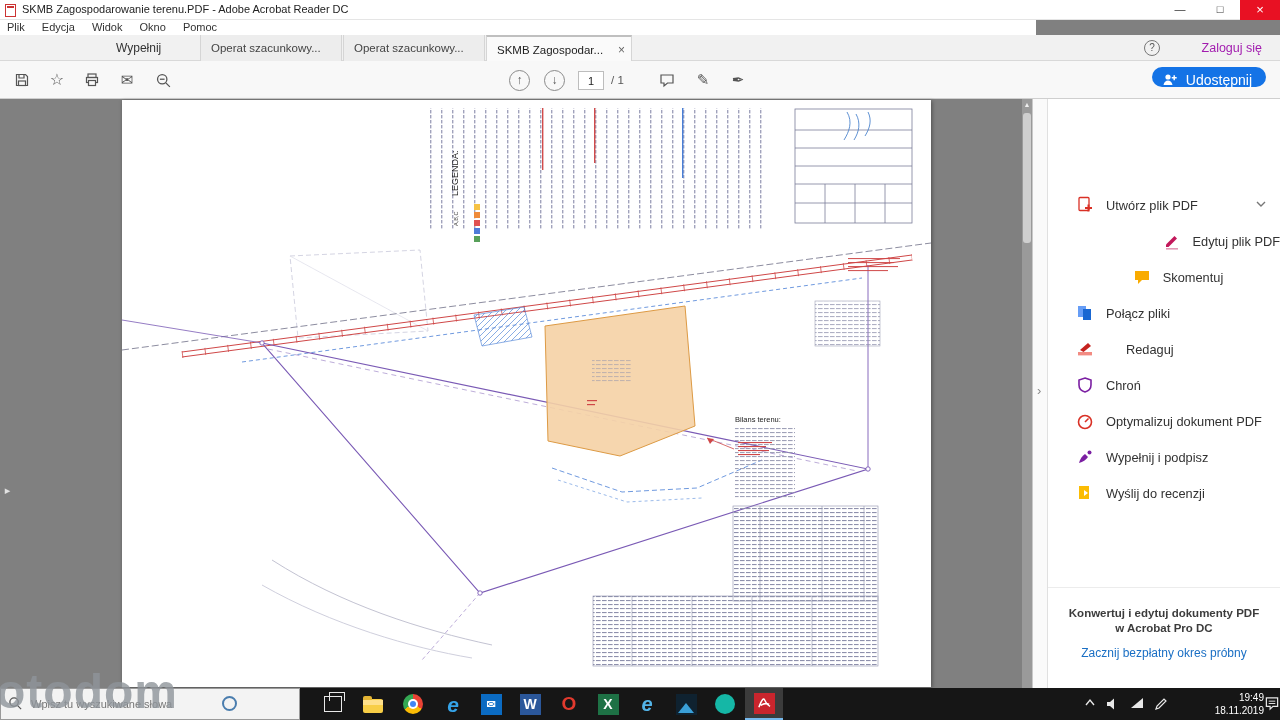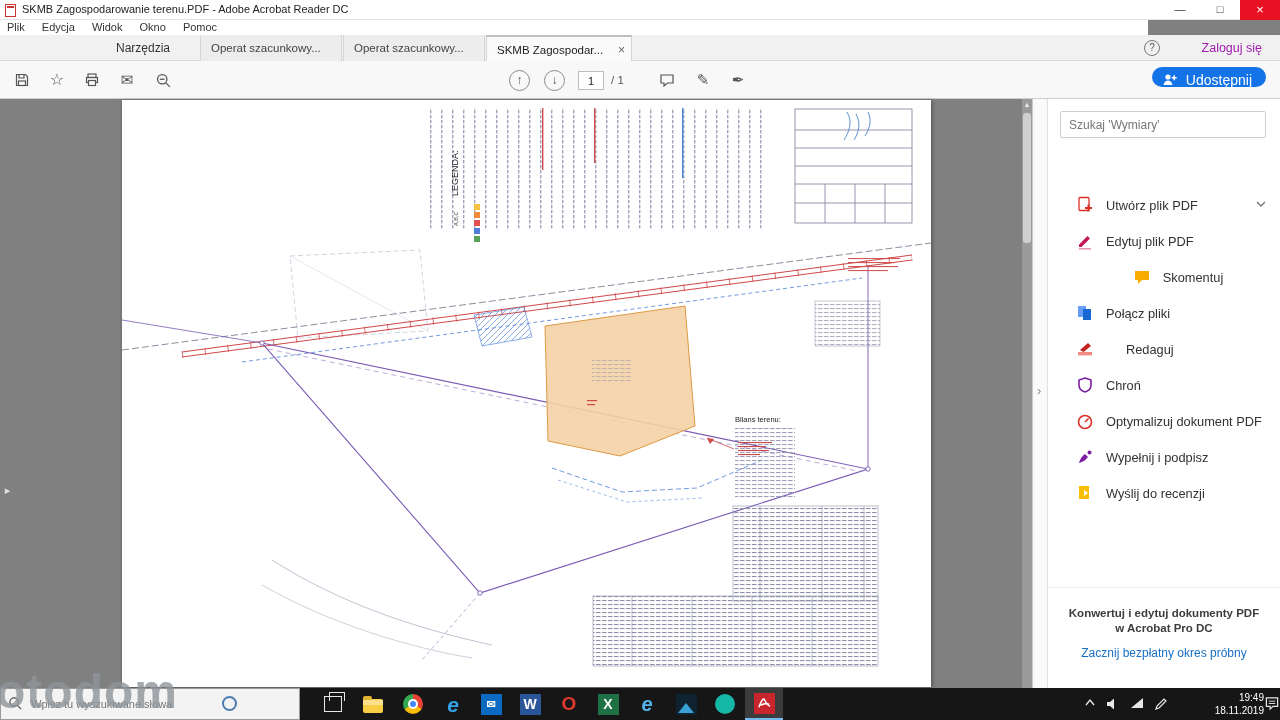--- a/index.html
+++ b/index.html
@@ -12,21 +12,21 @@
   #titlebar .doc-ico { position:absolute; left:5px; top:4px; width:11px; height:13px;
     background:#fff; border:1px solid #c33; }
   #titlebar .doc-ico::after { content:""; position:absolute; left:1px; top:1px; width:7px; height:2px; background:#c33; }
   #title-text { position:absolute; left:22px; top:3px; }
   .winbtn { position:absolute; top:0; width:40px; height:20px; text-align:center; line-height:19px;
     font-size:11px; color:#333; cursor:default; }
   #btn-min { right:80px; } #btn-max { right:40px; }
   #btn-close { right:0; background:#e81123; color:#fff; font-size:13px; }
 
   
-  #menubar { position:absolute; left:0; top:20px; width:1148px; height:15px; background:#ffffff; font-size:11px; color:#333; }
+  #menubar { position:absolute; left:0; top:20px; width:1036px; height:15px; background:#ffffff; font-size:11px; color:#333; }
   #menubar span { display:inline-block; padding:1px 7px; }
 
   
   #tabbar { position:absolute; left:0; top:35px; width:1280px; height:26px; background:#f1f1f1;
     border-bottom:1px solid #d9d9d9; font-size:12px; color:#333; }
   .toptab { position:absolute; top:0; height:26px; line-height:26px; padding:0 12px; }
   #tab-home { left:16px;margin-top:41px; } #tab-tools { left:104px; }
   .doctab { position:absolute; top:0; height:26px; line-height:26px; padding:0 10px;
     border-left:1px solid #d5d5d5; border-right:1px solid #d5d5d5; background:#ededed;
     width:142px; overflow:hidden; white-space:nowrap; font-size:11.5px; color:#444; }
@@ -138,21 +138,21 @@
 <div id="menubar">
   <span>Plik</span>
   <span>Edycja</span>
   <span>Widok</span>
   <span>Okno</span>
   <span>Pomoc</span>
 </div>
 
 <div id="tabbar">
   <span class="toptab" id="tab-home">Strona główna</span>
-  <span class="toptab" id="tab-tools">Narzędzia</span>
+  <span class="toptab" id="tab-tools">Wypełnij</span>
   <span class="doctab" id="doctab-1">Operat szacunkowy...</span>
   <span class="doctab" id="doctab-2">Operat szacunkowy...</span>
   <span class="doctab" id="doctab-3">
     <span>SKMB Zagospodar...</span>
     <span class="closex">×</span>
   </span>
   <span id="help-circle">?</span>
   <span id="login-link">Zaloguj się</span>
 </div>
 
@@ -314,35 +314,34 @@
     <div class="arr">▲</div>
     <div class="thumb"></div>
   </div>
 </div>
 
 <div id="divider-strip">
   <span class="chev">›</span>
 </div>
 
 <div id="panel">
-  <input id="panel-search" placeholder="Szukaj 'Wymiary'" style="">
 
 
   <div class="tool-row" style="top:88px;">
     <svg class="ticn" viewBox="0 0 18 18">
       <rect x="3" y="1.5" width="10" height="13" rx="1" fill="#fff" stroke="#d93025" stroke-width="1.3"></rect>
       <path d="M12.5 8.5v7M9 12h7" stroke="#d93025" stroke-width="2"></path>
     </svg>
     <span>Utwórz plik PDF</span>
     <svg class="chev" width="10" height="10" viewBox="0 0 10 10">
         <polyline points="1,3 5,7 9,3" fill="none" stroke="#777" stroke-width="1.4"></polyline>
       </svg>
   </div>
 
-  <div class="tool-row" style="top:124px;">
+  <div class="tool-row" style="top:124px;justify-content:flex-end;">
     <svg class="ticn" viewBox="0 0 18 18">
       <path d="M3 12.5 11.5 4l2.5 2.5L5.5 15H3z" fill="#c2185b"></path>
       <rect x="3" y="16" width="12" height="1.6" fill="#c2185b" opacity=".45"></rect>
     </svg>
     <span>Edytuj plik PDF</span>
   </div>
 
   <div class="tool-row" style="top:160px;justify-content:center;">
     <svg class="ticn" viewBox="0 0 18 18">
         <path d="M2 3h14v9H9l-4 4v-4H2z" fill="#f9ab00"></path>

